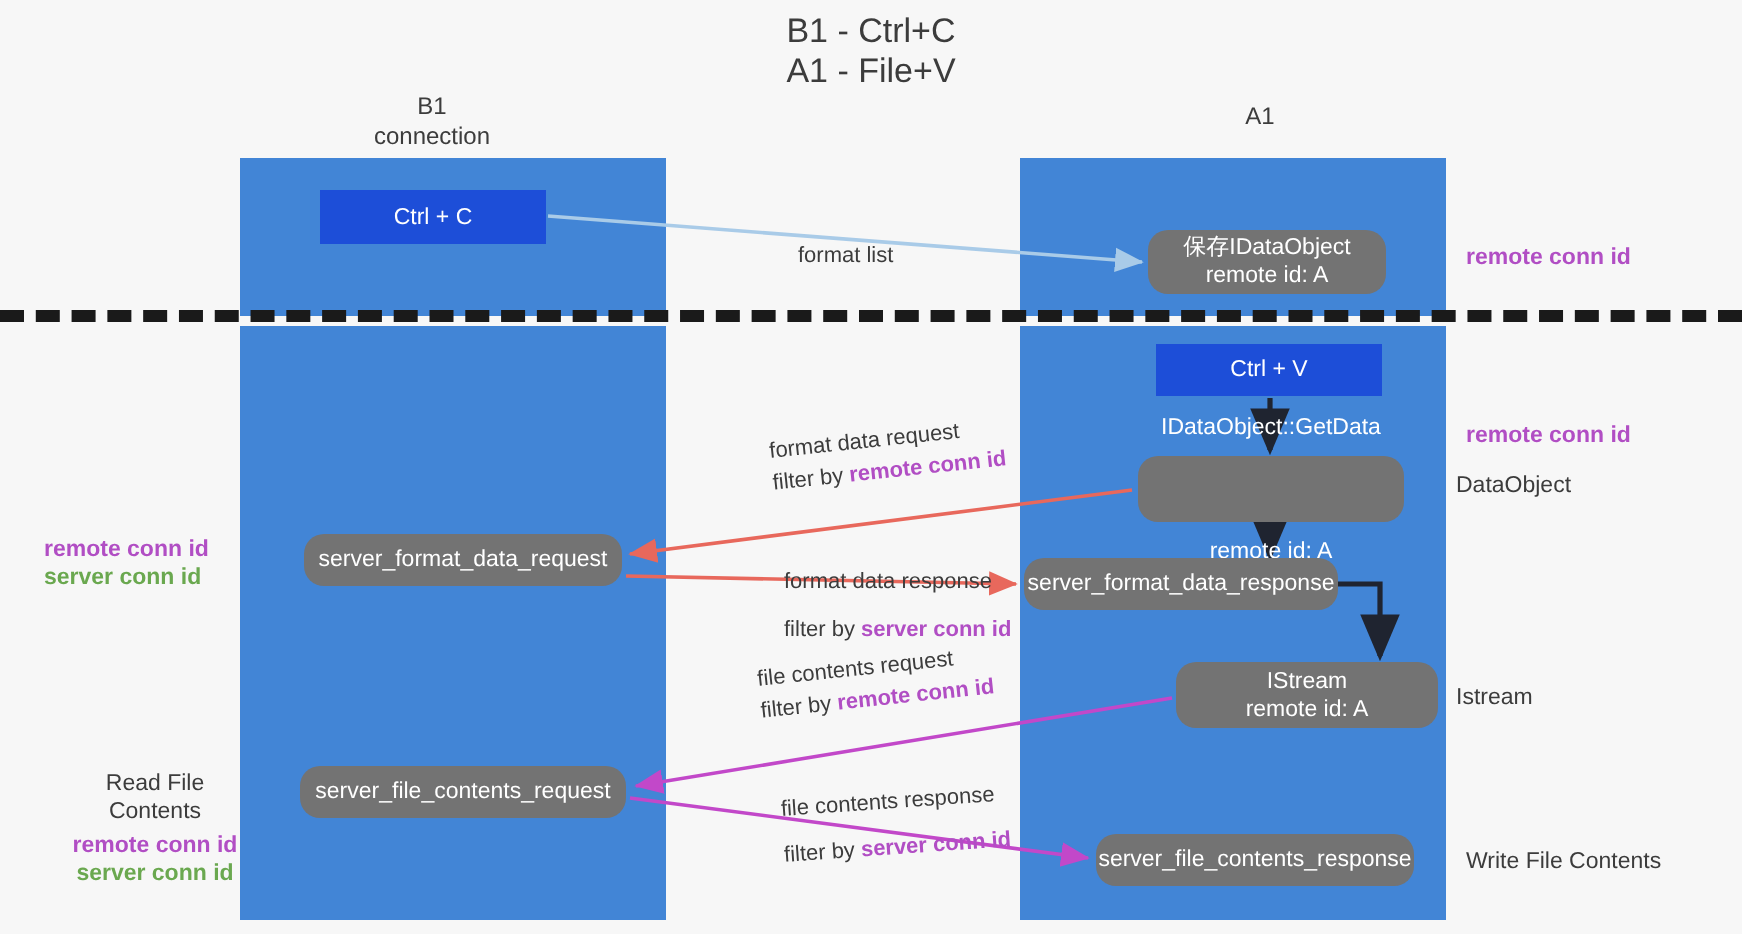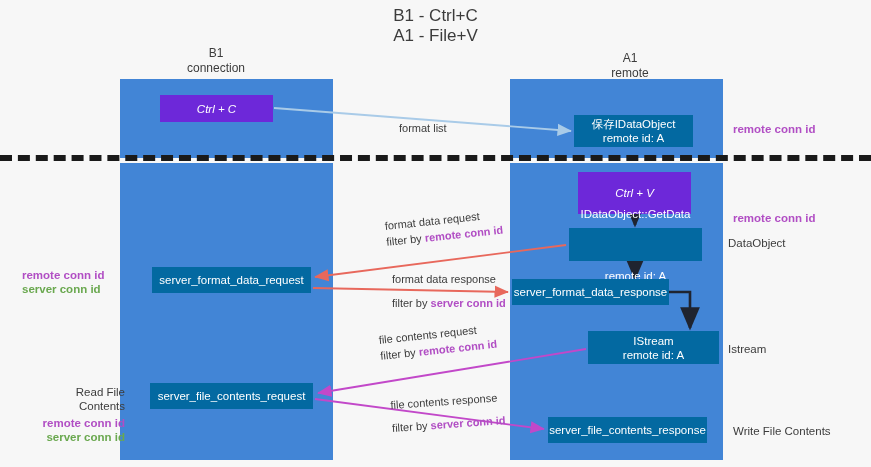--- a/index.html
+++ b/index.html
@@ -41,58 +41,58 @@
   }
 
   
   .node{
     box-sizing:border-box;
     display:flex;flex-direction:column;
     align-items:center;justify-content:center;
     color:#ffffff;font-size:11.5px;line-height:14px;
     text-align:center;padding:3px 6px;
   }
-  .node.green{background:#6d28d9;font-style:italic;}
-  .node.orange{background:#0369a1;}
+  .node.green{background:#1d4ed8;}
+  .node.orange{background:#737373;border-radius:10px;}
   .node .l2{font-size:11.5px;}
 
   #n-ctrlc   {left:160px;top:95px;width:113px;height:27px;}
   #n-save    {left:574px;top:115px;width:119px;height:32px;}
-  #n-ctrlv   {left:578px;top:172px;width:113px;height:42px;}
+  #n-ctrlv   {left:578px;top:172px;width:113px;height:26px;}
   #n-getdata {left:569px;top:228px;width:133px;height:33px;gap:48px;}
   #n-sfdreq  {left:152px;top:267px;width:159px;height:26px;}
   #n-sfdresp {left:512px;top:279px;width:157px;height:26px;}
   #n-istream {left:588px;top:331px;width:131px;height:33px;}
   #n-sfcreq  {left:150px;top:383px;width:163px;height:26px;}
   #n-sfcresp {left:548px;top:417px;width:159px;height:26px;}
 
   
   .side{font-size:11.5px;line-height:14px;}
   .purple{color:#b14ec4;font-weight:bold;}
   .green-t{color:#6aa84f;font-weight:bold;}
   .plain{color:#3c3c3c;}
 
   #lbl-rconn-1{left:733px;top:122px;}
   #lbl-rconn-2{left:733px;top:211px;}
   #lbl-dataobject{left:728px;top:236px;}
   #lbl-istream{left:728px;top:342px;}
   #lbl-write{left:733px;top:424px;}
 
   #lbl-left-1{left:22px;top:268px;width:95px;text-align:left;}
-  #lbl-left-2{left:30px;top:385px;width:95px;text-align:right;}
+  #lbl-left-2{left:30px;top:385px;width:95px;text-align:center;}
   #lbl-left-2 .hdr{color:#3c3c3c;font-weight:normal;margin-bottom:3px;}
 
   
   .edge-lbl{font-size:11px;line-height:14px;color:#3c3c3c;white-space:nowrap;}
   .edge-lbl b{font-weight:bold;}
 
   #e-formatlist{left:399px;top:101px;margin-top:20px;}
   #e-fdreq{left:384px;top:219px;transform:rotate(-6deg);transform-origin:left top;}
   #e-fdreq .l2{margin-top:2px;}
-  #e-fdresp{left:392px;top:272px;}
+  #e-fdresp{left:392px;top:284px;}
   #e-fdresp .l2{margin-top:10px;}
   #e-fcreq{left:378px;top:333px;transform:rotate(-6deg);transform-origin:left top;}
   #e-fcreq .l2{margin-top:2px;}
   #e-fcresp{left:390px;top:398px;transform:rotate(-4deg);transform-origin:left top;}
   #e-fcresp .l2{margin-top:9px;}
 
   svg#wires{position:absolute;left:0;top:0;width:871px;height:467px;pointer-events:none;}
 </style>
 </head>
 <body>
@@ -143,21 +143,20 @@
     <div>B1 - Ctrl+C</div>
     <div>A1 - File+V</div>
   </div>
 
   <div class="abs col-head" id="head-b1">
     <div>B1</div>
     <div>connection</div>
   </div>
   <div class="abs col-head" id="head-a1">
     <div>A1</div>
-    <div>remote</div>
   </div>
 
   <div class="abs node green" id="n-ctrlc">
     <span>Ctrl + C</span>
   </div>
 
   <div class="abs node orange" id="n-save">
     <span>保存IDataObject</span>
     <span class="l2">remote id: A</span>
   </div>

